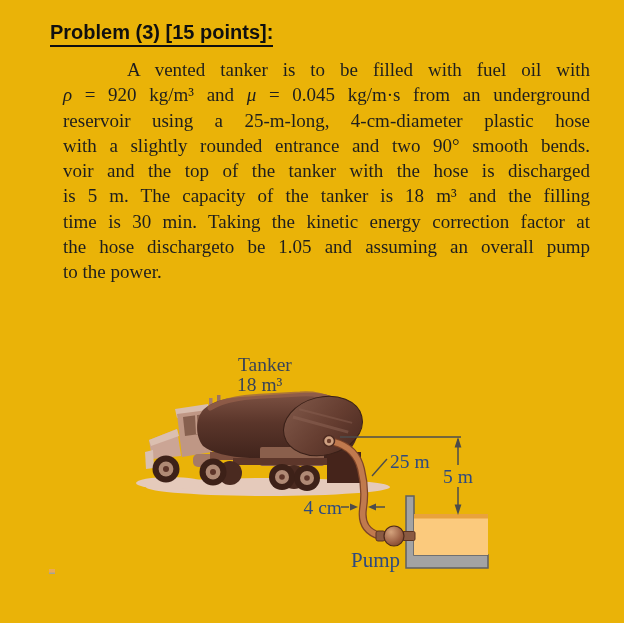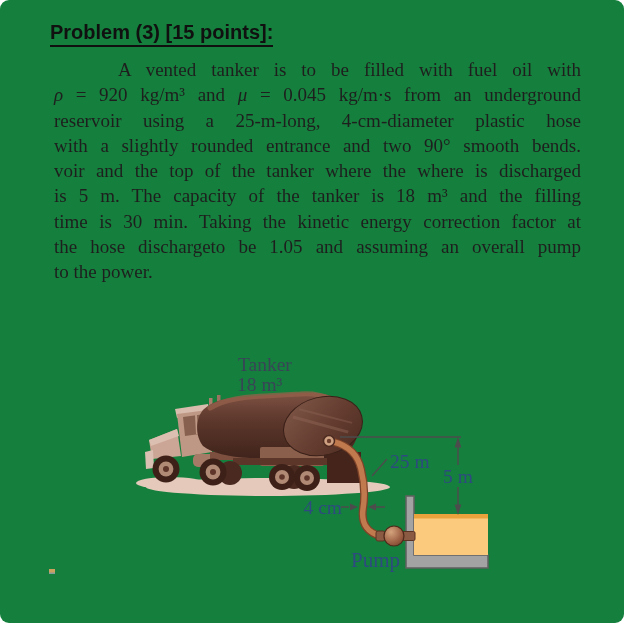--- a/index.html
+++ b/index.html
@@ -1,34 +1,33 @@
 <!DOCTYPE html>
 <html><head>
 <meta charset="utf-8">
 <style>
   html,body{margin:0;padding:0;background:#fff;}
   #page{
     position:relative;
     width:624px;height:623px;
-    background:#15803d;
+    background:#eab308;
     overflow:hidden;
     font-family:"Liberation Serif", serif;
-    border-radius:9px;
   }
   #title{
     position:absolute;left:50px;top:21px;
     font-family:"Liberation Sans", sans-serif;
     font-weight:bold;font-size:20px;color:#101010;
     border-bottom:2.5px solid #101010;
     padding-bottom:1px;
     display:inline-block;
     white-space:nowrap;
   }
   #para{
-    position:absolute;left:54px;top:57px;width:527px;
+    position:absolute;left:63px;top:57px;width:527px;
     font-size:19px;line-height:25.3px;color:#1e1e1e;
   }
   .pline{
     text-align:justify;
     text-align-last:justify;
     white-space:normal;
   }
   .pline.first{ text-indent:64px; }
   .pline.last{ text-align-last:left; }
   .it{ font-style:italic; }
@@ -48,21 +47,21 @@
 
 <div id="page">
 
   <div id="title">Problem (3) [15 points]:</div>
 
   <div id="para">
     <div class="pline first"><span>A vented tanker is to be filled with fuel oil with</span></div>
     <div class="pline"><span class="it">ρ</span><span> = 920 kg/m³ and </span><span class="it">μ</span><span> = 0.045 kg/m·s from an underground</span></div>
     <div class="pline"><span>reservoir using a 25-m-long, 4-cm-diameter plastic hose</span></div>
     <div class="pline"><span>with a slightly rounded entrance and two 90° smooth bends.</span></div>
-    <div class="pline"><span>voir and the top of the tanker where the where is discharged</span></div>
+    <div class="pline"><span>voir and the top of the tanker with the hose is discharged</span></div>
     <div class="pline"><span>is 5 m. The capacity of the tanker is 18 m³ and the filling</span></div>
     <div class="pline"><span>time is 30 min. Taking the kinetic energy correction factor at</span></div>
     <div class="pline"><span>the hose dischargeto be 1.05 and assuming an overall pump</span></div>
     <div class="pline last"><span>to the power.</span></div>
   </div>
 
   <svg id="fig" width="624" height="623" viewBox="0 0 624 623">
     <defs>
       <linearGradient id="tankGrad" x1="0" y1="0" x2="0" y2="1">
         <stop offset="0" stop-color="#7d5243"></stop>

